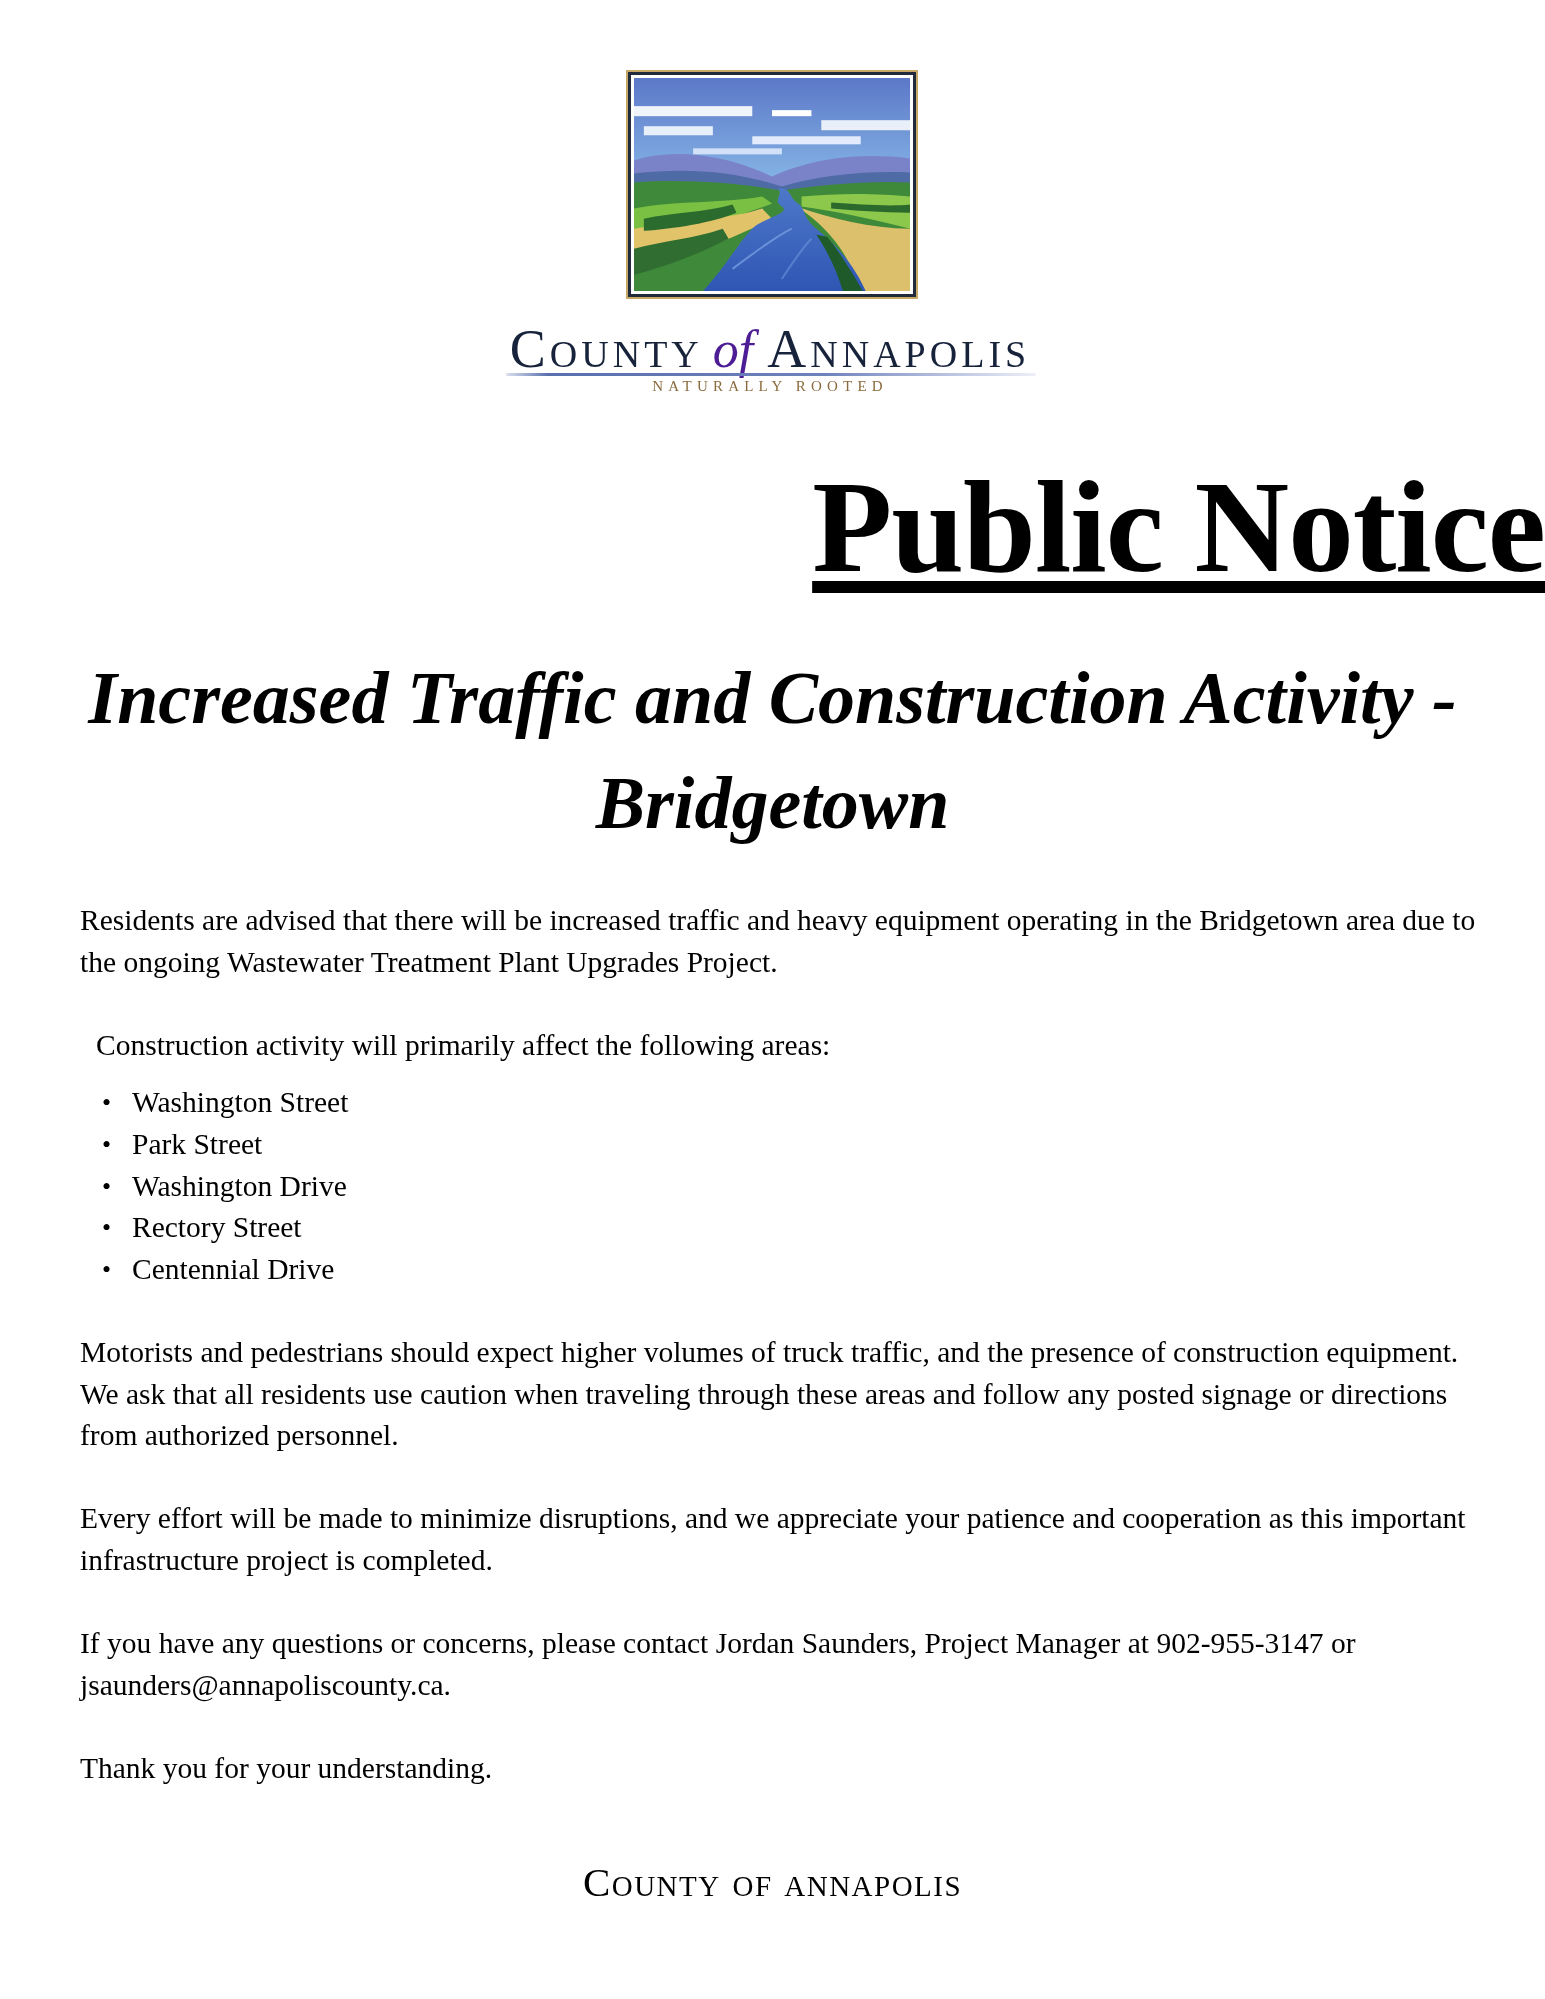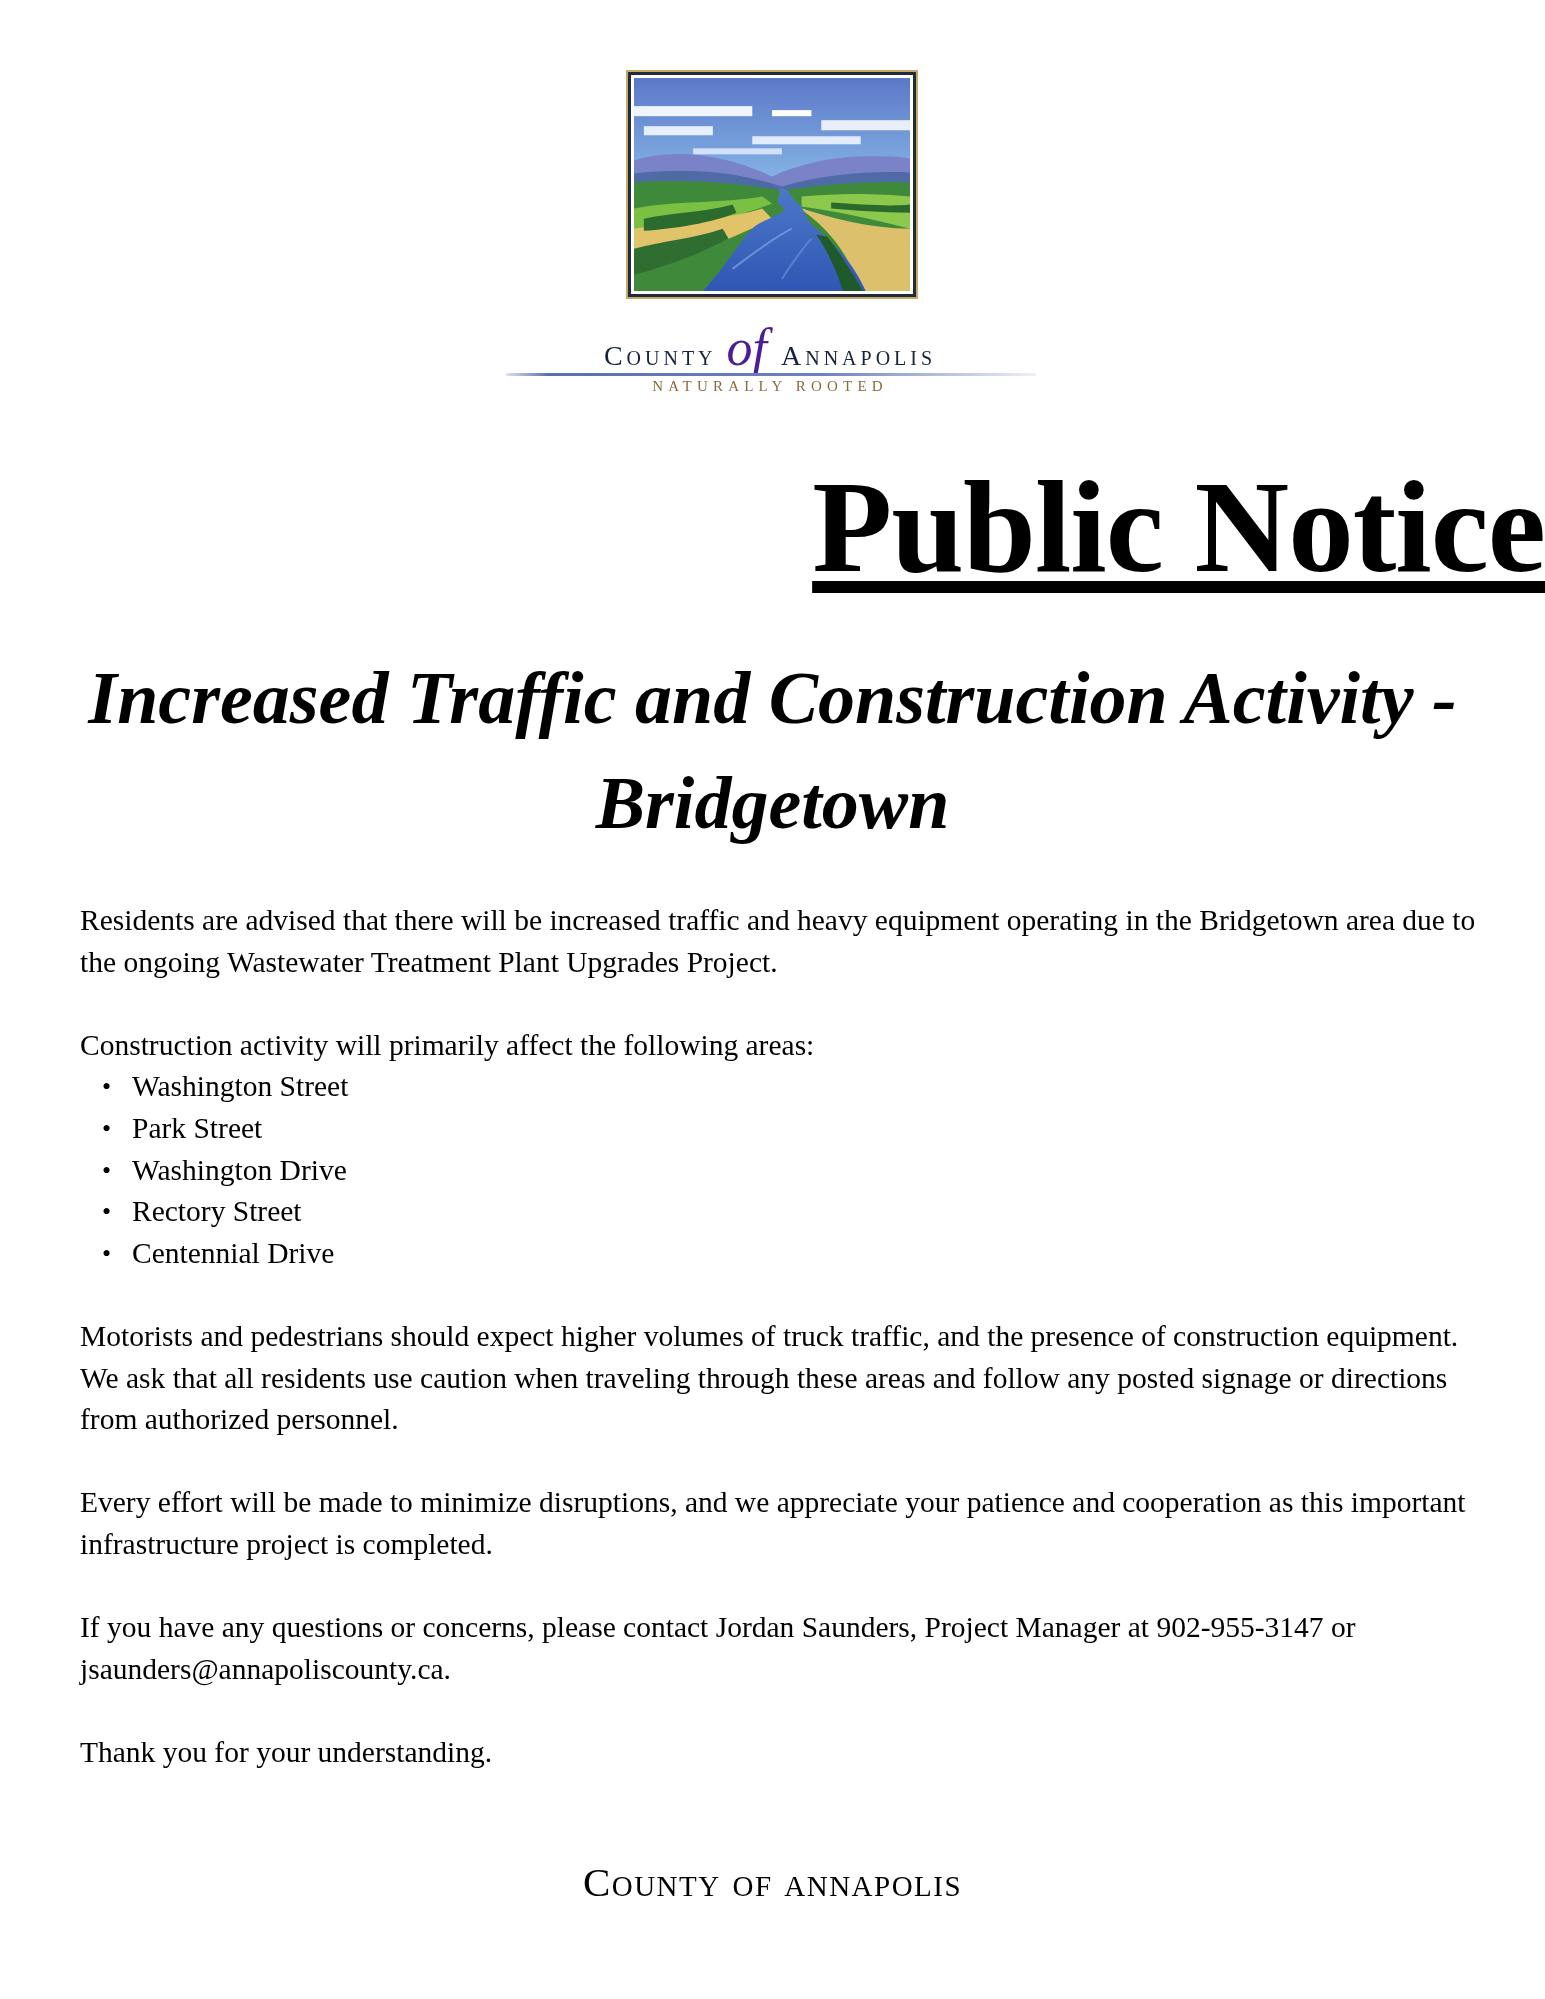--- a/index.html
+++ b/index.html
@@ -6,37 +6,37 @@
   body { width: 1545px; height: 1999px; position: relative; overflow: hidden; font-family: "Liberation Serif", "DejaVu Serif", serif; color: #000; }
 
   
   .logo-frame { position: absolute; left: 626px; top: 70px; width: 292px; height: 229px; box-sizing: border-box;
     border: 2px solid #c8a865; background: #1f2b3c; padding: 3px; }
   .logo-inner { width: 100%; height: 100%; box-sizing: border-box; border: 3px solid #ffffff; background: #fff; overflow: hidden; }
   .logo-inner svg { display: block; width: 100%; height: 100%; }
 
   .logo-wordmark { position: absolute; left: 500px; top: 318px; width: 540px; height: 44px; text-align: center;
     font-family: "Liberation Serif", serif; color: #17223b; white-space: nowrap; letter-spacing: 4px; }
-  .logo-wordmark .big { font-size: 28px; }
+  .logo-wordmark .big { font-size: 54px; }
   .logo-wordmark .of { font-style: italic; color: #4c1d95; font-size: 52px; letter-spacing: 0; margin: 0 6px 0 2px; }
   .logo-rule { position: absolute; left: 506px; top: 373px; width: 530px; height: 3px;
     background: linear-gradient(90deg, rgba(80,100,170,0.2) 0%, #5a6fae 8%, #6f82bd 60%, rgba(140,155,205,0.15) 100%); border-radius: 2px; }
   .logo-tagline { position: absolute; left: 500px; top: 378px; width: 540px; text-align: center; font-size: 15px;
     letter-spacing: 5.2px; color: #8a6a3c; font-family: "Liberation Serif", serif; }
 
   
   .title { position: absolute; left: 0; top: 462px; width: 1545px; text-align: right; }
   .title span { font-weight: bold; font-size: 131px; line-height: 130px; text-decoration: underline; text-decoration-thickness: 12px; text-underline-offset: 10px; letter-spacing: -1px; }
 
   .subtitle { position: absolute; left: 40px; top: 646px; width: 1465px; text-align: center; font-weight: bold; font-size: 74px; line-height: 105px; font-style: italic; }
 
   
   .body { position: absolute; left: 80px; top: 900px; width: 1400px; font-size: 29.5px; line-height: 41.6px; }
   .body p { margin: 0 0 41.6px 0; }
-  .body p.tight { margin: 0; }
+  .body p.tight { margin: 16px; }
   .body ul { margin: 0 0 41.6px 0; padding: 0 0 0 52px; list-style: none; }
   .body ul li { position: relative; }
   .body ul li::before { content: "\2022"; position: absolute; left: -30px; top: 0; font-size: 26px; }
 
   .footer { position: absolute; left: 0; top: 1858px; width: 1545px; text-align: center; font-size: 41px; letter-spacing: 1.5px; font-variant: small-caps; color: #000; }
 </style>
 </head>
 <body>
 
 <div class="logo-frame">

